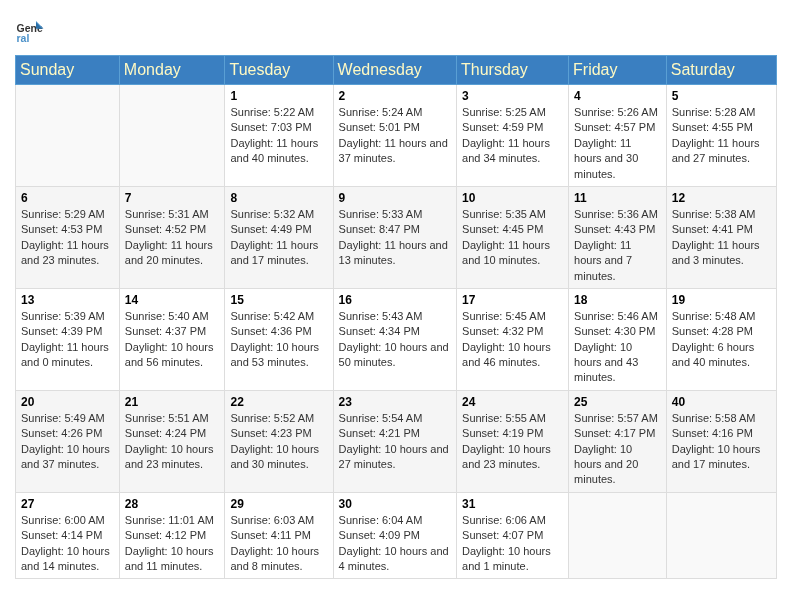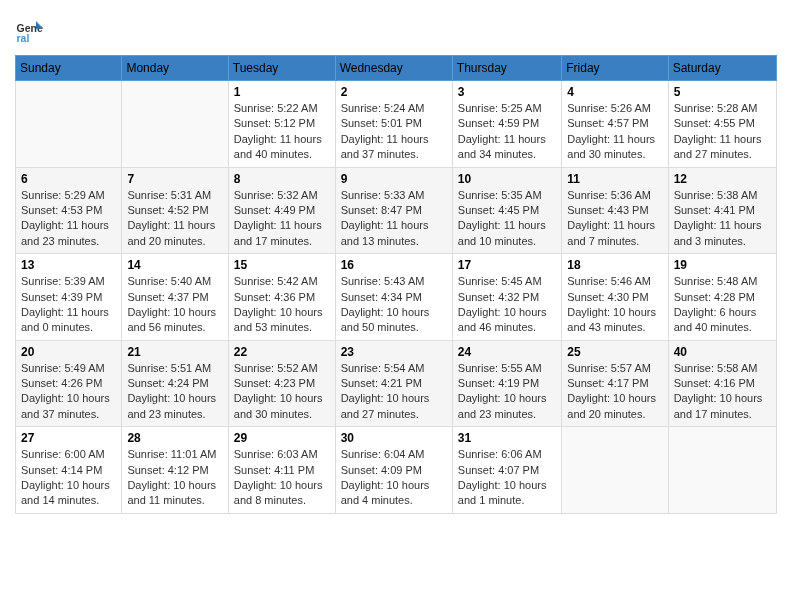--- a/index.html
+++ b/index.html
@@ -37,24 +37,24 @@
       font-size: 15px;
       color: #555;
     }
     .calendar-table {
       width: 100%;
       border-collapse: collapse;
       font-size: 11px;
     }
     .calendar-table th {
       background-color: #3a7fc1;
-      color: #000000;
+      color: #fef9c3;
       padding: 5px 4px;
       text-align: left;
-      font-size: 12px;
+      font-size: 16px;
       font-weight: normal;
       border: 1px solid #5a9fd4;
     }
     .calendar-table td {
       vertical-align: top;
       padding: 4px 5px;
       border: 1px solid #ddd;
       height: 80px;
       background: #fff;
     }
@@ -110,21 +110,21 @@
       </tr>
   </thead>
   <tbody id="calendar-body">
   <tr>
         <td class="empty-cell"></td>
         <td class="empty-cell"></td>
         <td>
           <span class="day-number">1</span>
         <div class="day-info">
           <div>Sunrise: 5:22 AM</div>
-          <div>Sunset: 5:12 PM</div>
+          <div>Sunset: 7:03 PM</div>
           <div>Daylight: 11 hours and 40 minutes.</div>
         </div>
         </td>
         <td>
           <span class="day-number">2</span>
         <div class="day-info">
           <div>Sunrise: 5:24 AM</div>
           <div>Sunset: 5:01 PM</div>
           <div>Daylight: 11 hours and 37 minutes.</div>
         </div>

